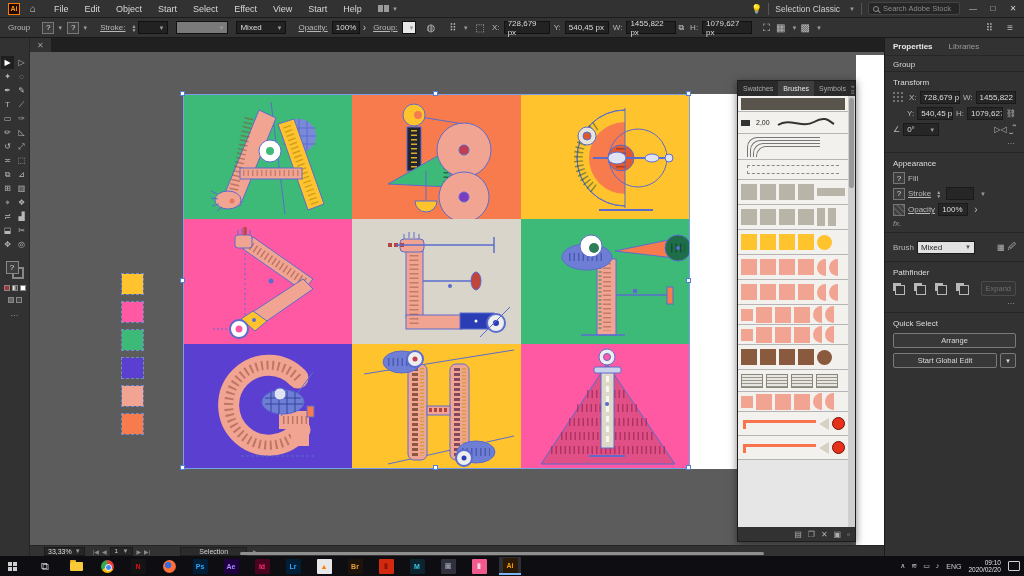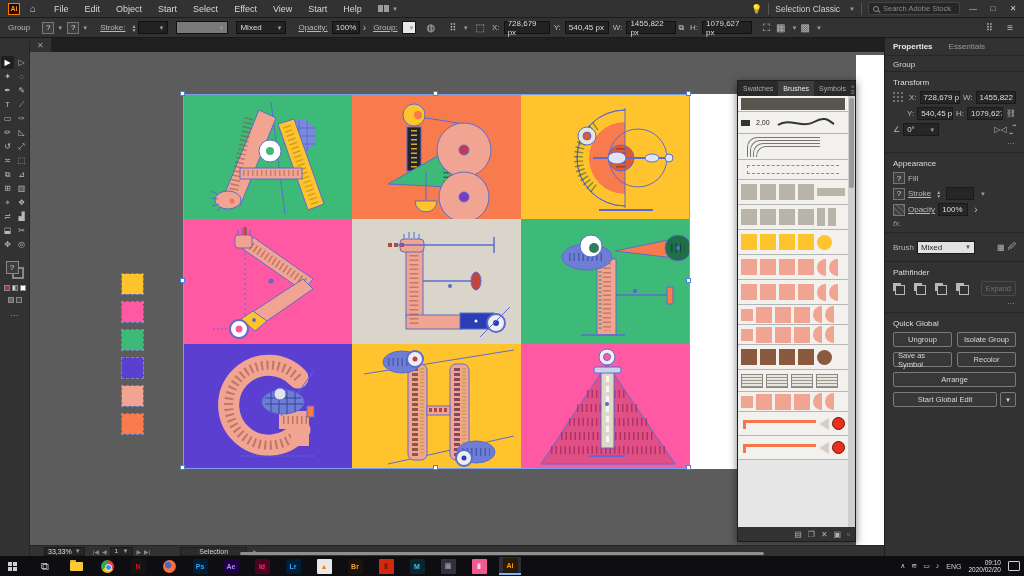--- a/index.html
+++ b/index.html
@@ -638,21 +638,21 @@
       </span>
       <span class="sb-selbox">Selection</span>
       <span style="margin-left:6px;font-size:6px;color:#8a8a8a;">▶</span>
       <span class="sb-scroll"></span>
     </div>
   </div>
 
   <div class="props">
     <div class="pr-tabs" id="pr-tabs">
         <span class="pr-tab active">Properties</span>
-        <span class="pr-tab">Essentials</span>
+        <span class="pr-tab">Libraries</span>
       </div>
     <div class="pr-sec" style="padding:4px 8px 2px;">
       <div style="color:#d8d8d8;">Group</div>
     </div>
     <div class="pr-sec">
       <div class="pr-h">Transform</div>
       <div class="pr-row">
         <span class="ref-grid">
             <i></i>
             <i></i>
@@ -730,27 +730,21 @@
         <span class="pf-ic"></span>
         <span class="pf-ic"></span>
         <span class="pf-ic"></span>
         <span class="pf-ic"></span>
         <span style="flex:1;"></span>
         <span class="btn dim">Expand</span>
       </div>
       <div class="dots3">⋯</div>
     </div>
     <div class="pr-sec" style="border-bottom:none;">
-      <div class="pr-h">Quick Global</div>
-      <div class="qa-grid" id="qa-grid">
-          <span class="btn">Ungroup</span>
-          <span class="btn">Isolate Group</span>
-          <span class="btn">Save as Symbol</span>
-          <span class="btn">Recolor</span>
-        </div>
+      <div class="pr-h">Quick Select</div>
       <div id="qa-full">
           <div class="qa-full">
             <span class="btn">Arrange</span>
           </div>
           <div class="qa-full">
             <span class="btn">Start Global Edit</span>
             <span class="btn" style="flex: 0 0 14px; font-size: 6px;">▼</span>
           </div>
         </div>
     </div>

